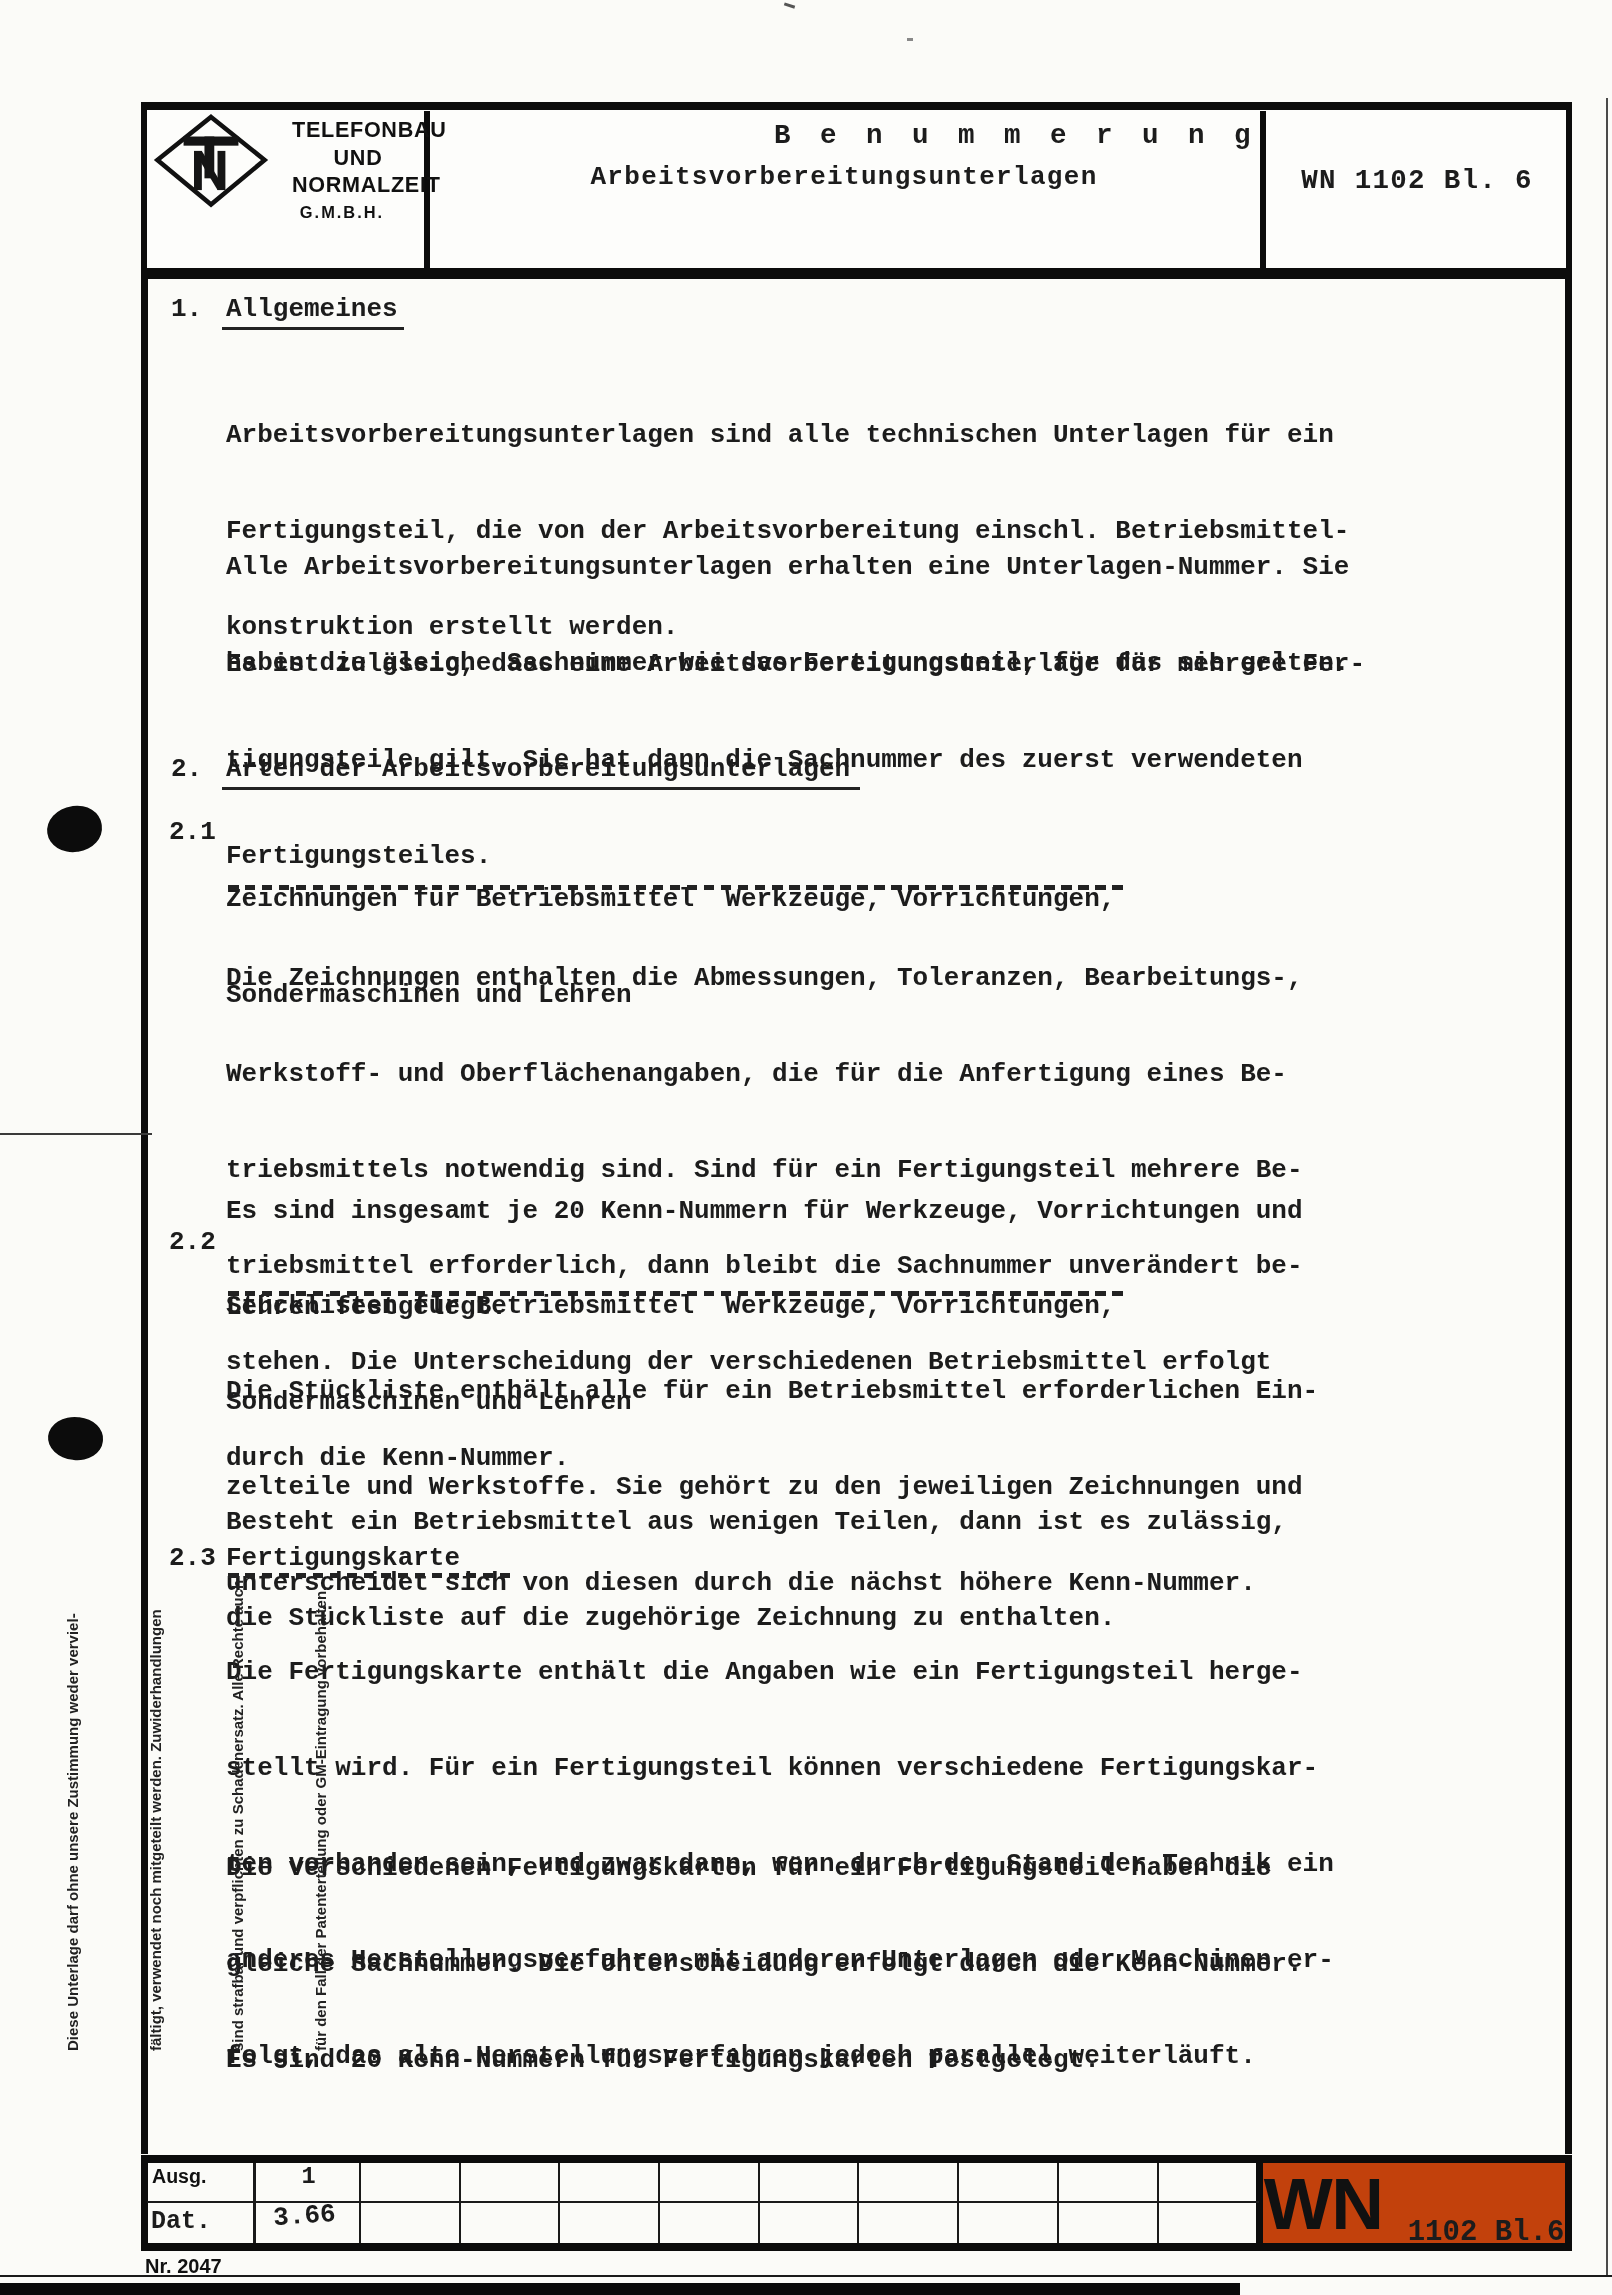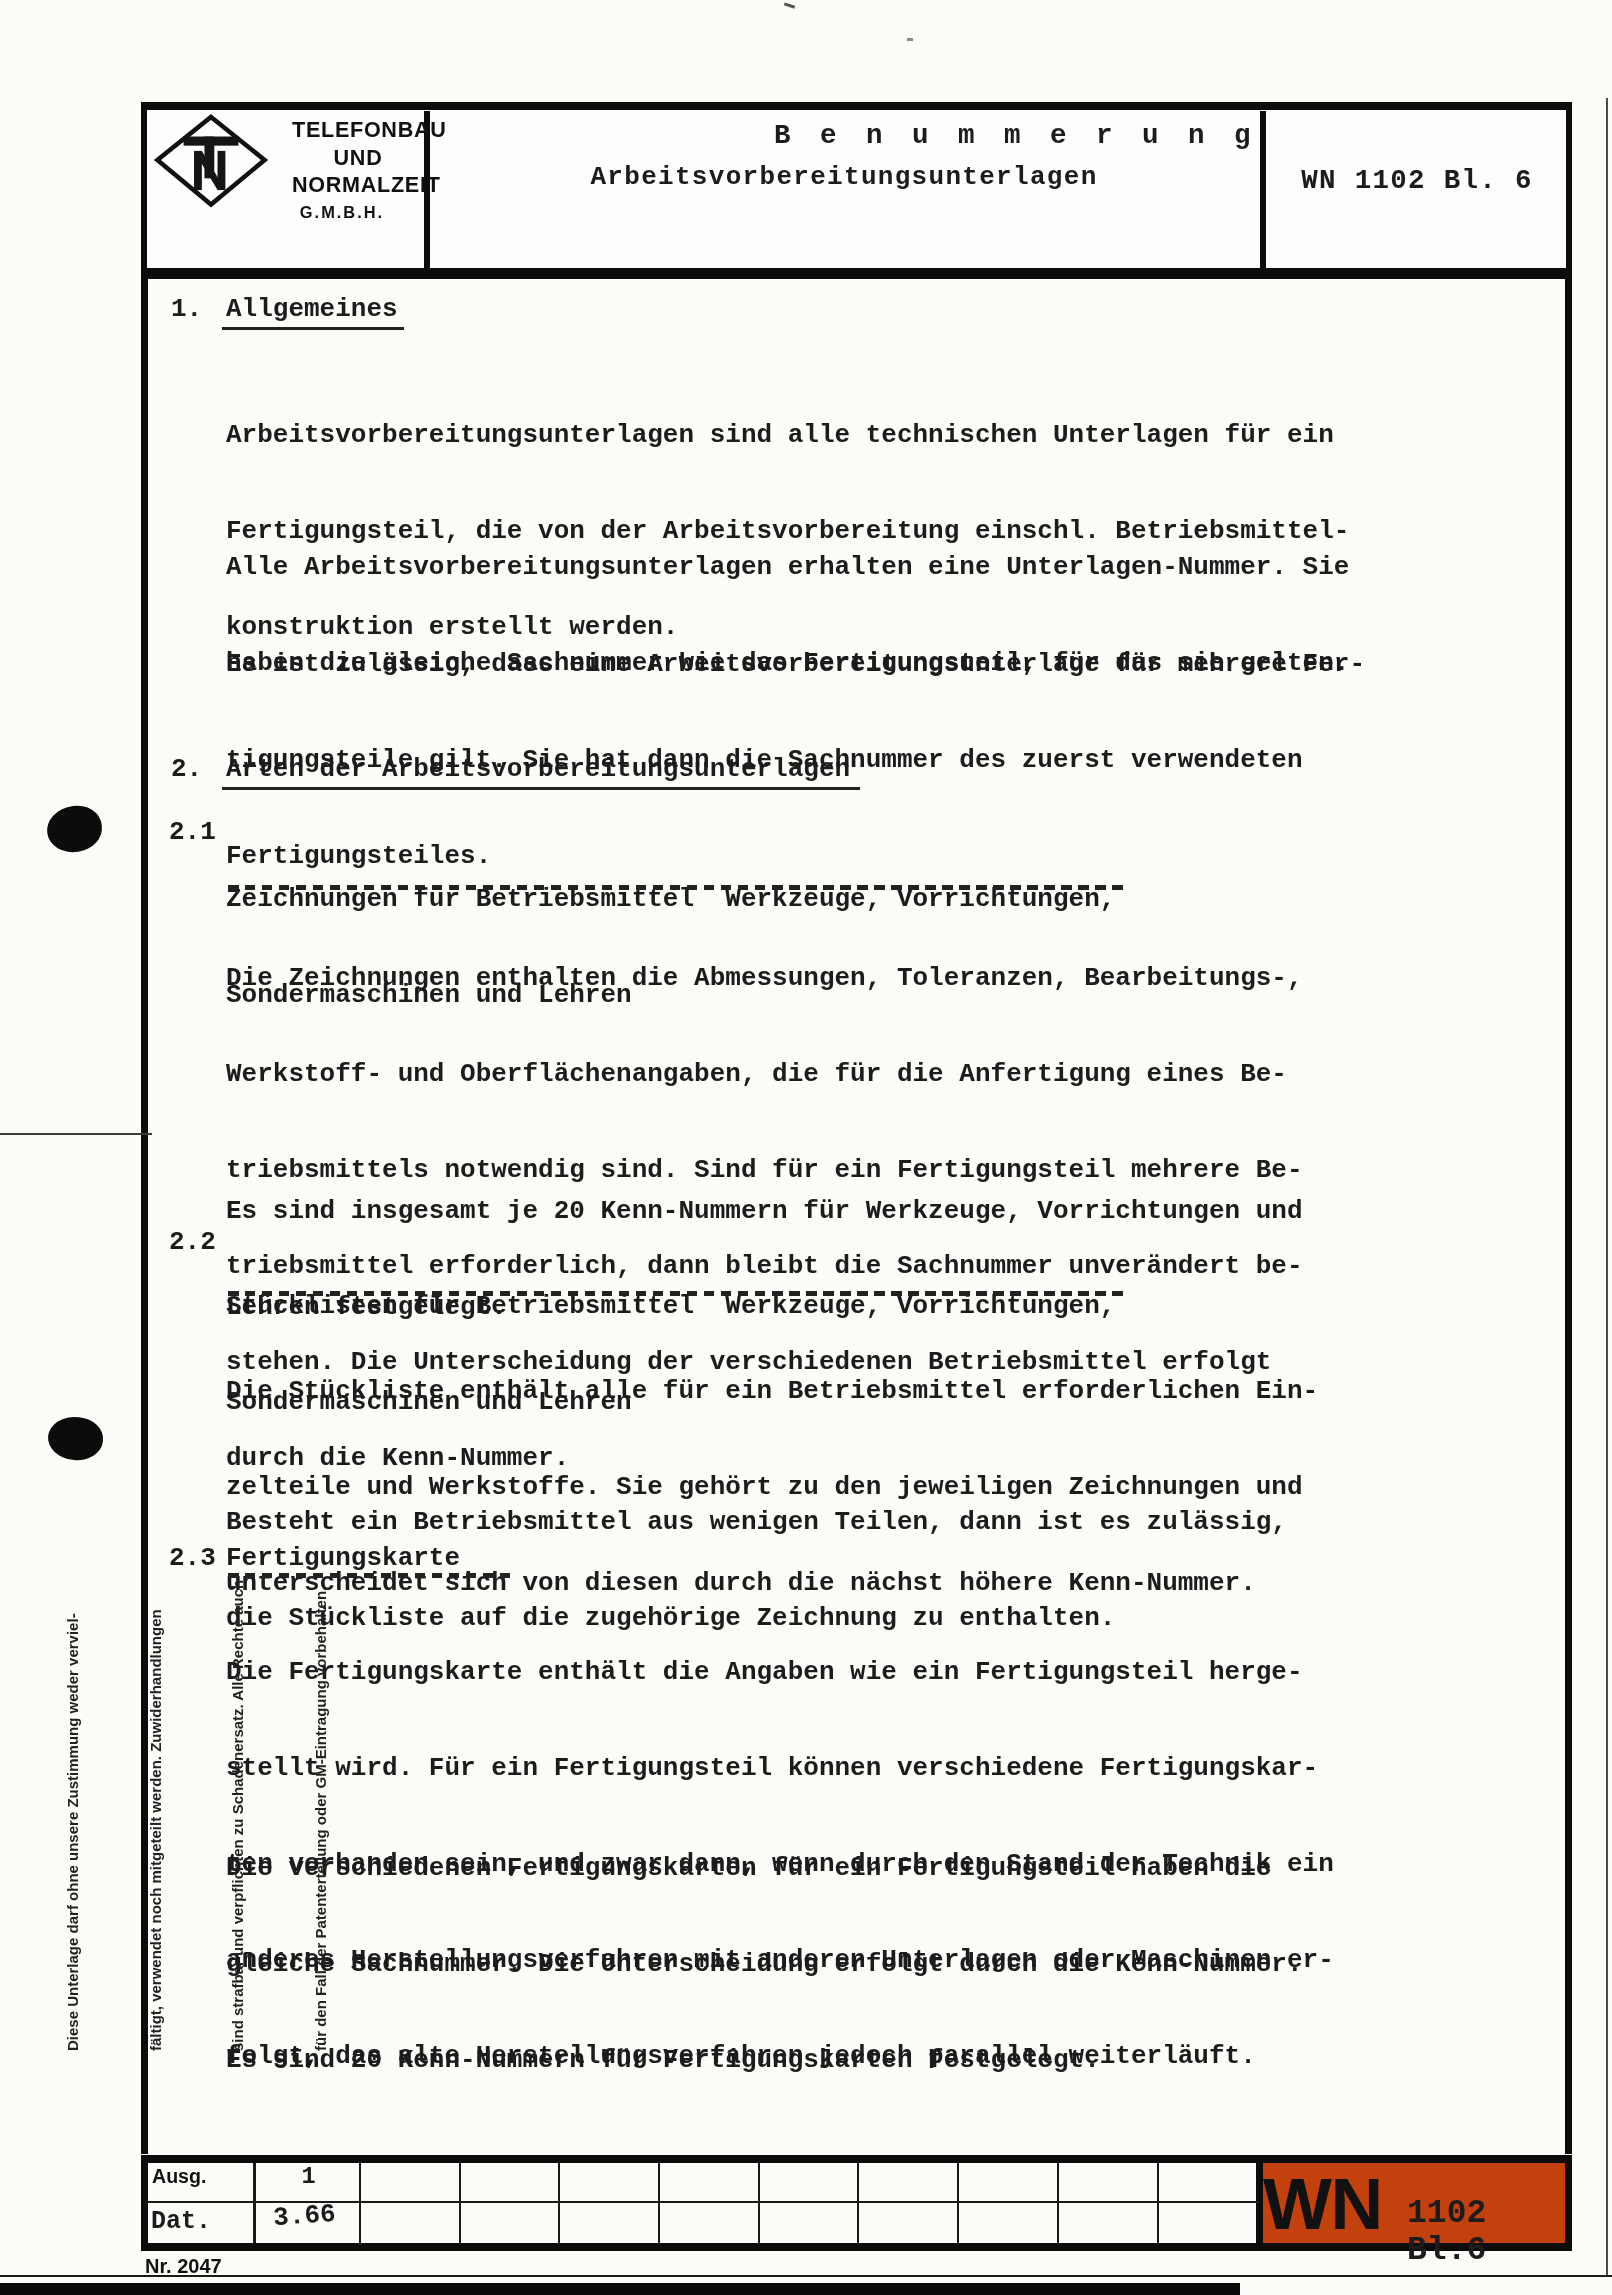--- a/index.html
+++ b/index.html
@@ -42,21 +42,21 @@
         font-size:19.6px;font-weight:bold;color:#111;}
   .dat{position:absolute;left:151px;top:2207px;font-size:25px;font-weight:bold;}
   .ausgval{position:absolute;left:259px;top:2163px;width:99px;text-align:center;
            font-size:23.6px;font-weight:bold;}
   .datval{position:absolute;left:255px;top:2201px;width:99px;text-align:center;
           font-size:26px;font-weight:bold;transform:rotate(-4deg);}
   .wnbox{position:absolute;left:1263px;top:2163px;width:302px;height:80px;
          display:flex;align-items:center;justify-content:center;background:#c2410c;}
   .wnmark{font-family:"Liberation Sans",sans-serif;font-weight:bold;font-size:73px;
           letter-spacing:-1.3px;color:#111;line-height:1;}
-  .wnnum{font-size:33px;font-weight:bold;margin-left:25px;transform:translateY(6.5px);margin-top:44px;}
+  .wnnum{font-size:29px;font-weight:bold;margin-left:25px;transform:translateY(6.5px);margin-top:44px;}
   .nr{position:absolute;left:145px;top:2255px;font-family:"Liberation Sans",sans-serif;
       font-size:20px;font-weight:bold;color:#111;}
   .speck{position:absolute;background:#555;}
 </style>
 </head>
 <body>
 
 <div class="page">
 
   <div class="header-box"></div>

